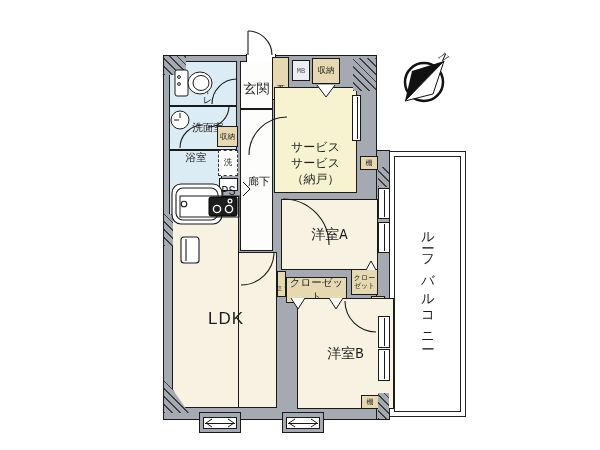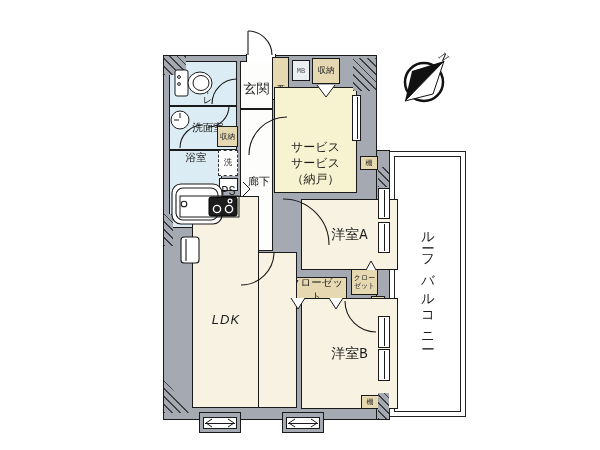--- a/index.html
+++ b/index.html
@@ -4,21 +4,21 @@
 <style>
   html,body{margin:0;padding:0;background:#fff;}
   .fp{position:relative;width:600px;height:450px;background:#fff;overflow:hidden;
       font-family:"Liberation Sans","DejaVu Sans",sans-serif;color:#1c1c1c;}
   .abs{position:absolute;}
   .wall{position:absolute;background:#a5aab2;border:1px solid #1a1a1a;box-sizing:border-box;}
   .hatch{position:absolute;background:#a5aab2;
          background-image:repeating-linear-gradient(45deg,rgba(25,25,25,.75) 0 1.3px,transparent 1.3px 5.5px);}
   .floor{position:absolute;border:1px solid #1a1a1a;box-sizing:border-box;
          display:flex;align-items:center;justify-content:center;text-align:center;font-family:Liberation Mono, monospace;}
-  .f-cream{background:#f7f2e2;margin-left:20px;}
+  .f-cream{background:#f7f2e2;}
   .f-wet{background:#dcecf4;}
   .f-serv{background:#f7f2cf;}
   .f-tan{background:#e6d9b2;}
   .f-white{background:#fdfdfb;}
   .win{position:absolute;background:#fff;border:1px solid #1a1a1a;box-sizing:border-box;}
   .win-v::after{content:"";position:absolute;left:50%;top:1px;bottom:1px;width:1px;background:#1a1a1a;}
   .win-h::after{content:"";position:absolute;top:50%;left:1px;right:1px;height:1px;background:#1a1a1a;}
   .lbl{position:absolute;display:flex;align-items:center;justify-content:center;
        white-space:nowrap;color:#1c1c1c;}
   .vtext{writing-mode:vertical-rl;text-orientation:upright;letter-spacing:1px;}
@@ -95,21 +95,21 @@
   </div>
   <div class="floor f-tan" style="left:286px;top:277px;width:61px;height:26px;">
     <span style="font-size:10.5px;">クローゼット</span>
   </div>
   <div class="floor f-tan" style="left:351px;top:269px;width:27px;height:26px;flex-direction:column;">
     <span style="font-size:7px;line-height:8px;">クロー</span>
     <span style="font-size:7px;line-height:8px;">ゼット</span>
   </div>
   <div class="floor f-tan" style="left:371px;top:296px;width:14px;height:8px;"></div>
 
-  <div class="floor f-cream" style="left:281px;top:298px;width:97px;height:111px;">
+  <div class="floor f-cream" style="left:297px;top:298px;width:97px;height:111px;">
     <span style="font-size:14px;">洋室B</span>
   </div>
   <div class="floor f-tan" style="left:361px;top:395px;width:18px;height:14px;">
     <span style="font-size:7px;">棚</span>
   </div>
 
   <div class="floor f-cream" style="left:172px;top:196px;width:67px;height:212px;"></div>
   <div class="floor f-cream" style="left:239px;top:252px;width:38px;height:156px;border-left:none;"></div>
 
   <div class="win win-v" style="left:352px;top:95px;width:9px;height:46px;"></div>
@@ -124,21 +124,21 @@
   <div class="hatch" style="left:353px;top:58px;width:23px;height:33px;"></div>
   <div class="hatch" style="left:378px;top:167px;width:11px;height:20px;"></div>
   <div class="hatch" style="left:378px;top:393px;width:11px;height:26px;"></div>
 
   <div class="lbl" style="left:200px;top:64px;width:14px;height:40px;">
     <span class="vtext" style="font-size:9px;letter-spacing:0;">トイレ</span>
   </div>
   <div class="lbl" style="left:240px;top:80px;width:33px;height:18px;font-size:13px;">玄関</div>
   <div class="lbl" style="left:174px;top:151px;width:44px;height:14px;font-size:10.5px;">浴室</div>
   <div class="lbl" style="left:244px;top:174px;width:30px;height:14px;font-size:11px;">廊下</div>
-  <div class="lbl" style="left:186px;top:308px;width:80px;height:22px;font-size:13px;letter-spacing:1px;font-style:italic;">LDK</div>
+  <div class="lbl" style="left:186px;top:308px;width:80px;height:22px;font-size:17px;letter-spacing:1px;">LDK</div>
 
   <svg class="abs" width="600" height="450" viewBox="0 0 600 450" style="left:0;top:0;pointer-events:none;">
 
     <g stroke="#1a1a1a" fill="none" stroke-width="1.1">
       <path d="M 248,31 L 248,55"></path>
       <path d="M 248,31 A 24 24 0 0 1 272,55"></path>
       <path d="M 237,79 A 25 25 0 0 0 212,104"></path>
       <path d="M 229,106 A 21 21 0 0 1 208,127"></path>
       <path d="M 287,117 A 38 38 0 0 0 249,155"></path>
       <path d="M 274,252 A 33 33 0 0 1 241,285"></path>

